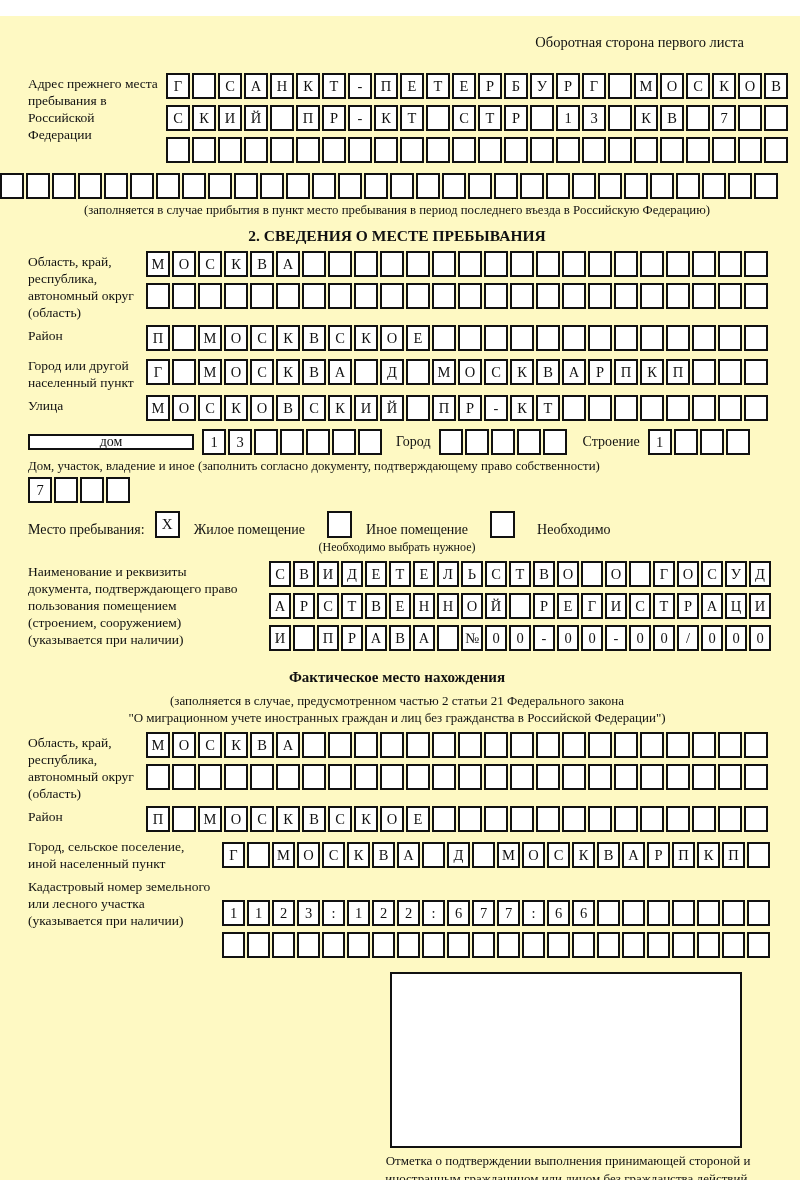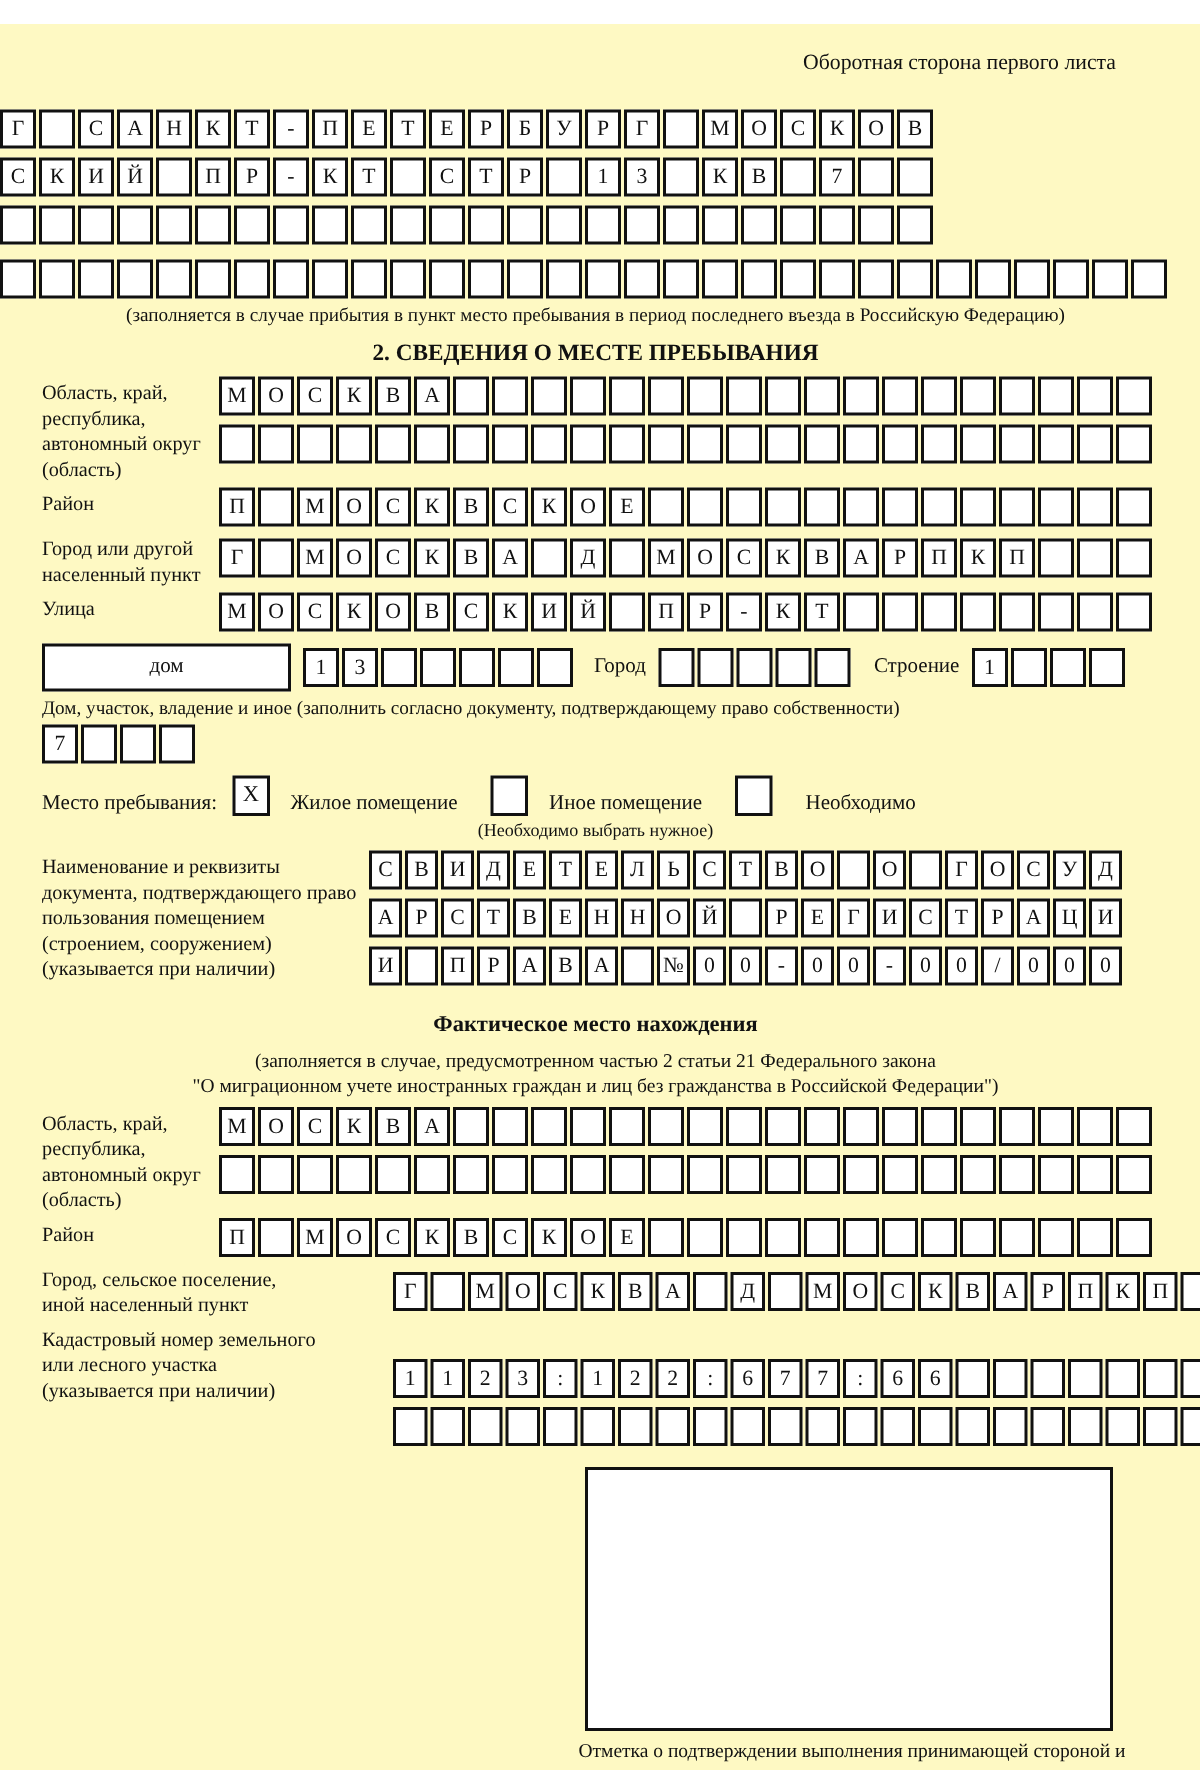--- a/index.html
+++ b/index.html
@@ -19,22 +19,22 @@
     font-size:14.5px;
     padding:12px 50px 0 0;
   }
   .grid-row{
     display:grid;
     grid-template-columns:146px 1fr;
     align-items:start;
     margin-top:4px;
   }
   .grid-row.addr{grid-template-columns:166px 1fr;}
-  .grid-row.wide-label{grid-template-columns:222px 1fr;gap:40px;}
-  .grid-row.doc{grid-template-columns:246px 1fr;}
+  .grid-row.wide-label{grid-template-columns:222px 1fr;}
+  .grid-row.doc{grid-template-columns:246px 1fr;gap:23px;}
   .flabel{
     font-size:13.5px;
     line-height:17px;
     padding:2px 8px 0 28px;
   }
   .rows-stack .cellrow{margin-bottom:6px;}
   .cellrow{
     display:flex;
     gap:2px;
   }
@@ -65,21 +65,21 @@
   }
   .inline-row{
     display:flex;align-items:center;
     margin-top:8px;
     padding-left:28px;
     font-size:14px;
   }
   .field-box{
     box-sizing:border-box;
     border:2px solid #111;
-    height:32px;
+    height:16px;
     display:flex;align-items:center;justify-content:center;
     font-size:14px;
     background:#fff;
   }
   .dom-box{width:166px;margin-right:8px;}
   .kv-box{width:200px;margin-right:8px;}
   .small-label{margin:0 8px;font-size:14px;}
   .check-row{
     display:flex;align-items:flex-end;
     padding-left:28px;
@@ -126,20 +126,21 @@
   .mt6{margin-top:6px;}
 </style>
 </head>
 <body>
 
 <div class="page">
 
   <div class="header-note">Оборотная сторона первого листа</div>
 
   <div class="grid-row addr" style="margin-top:22px;">
+    <div class="flabel">Адрес прежнего места пребывания в Российской Федерации</div>
     <div class="rows-stack">
       <div class="cellrow">
           <span class="cell">Г</span>
           <span class="cell"></span>
           <span class="cell">С</span>
           <span class="cell">А</span>
           <span class="cell">Н</span>
           <span class="cell">К</span>
           <span class="cell">Т</span>
           <span class="cell">-</span>

